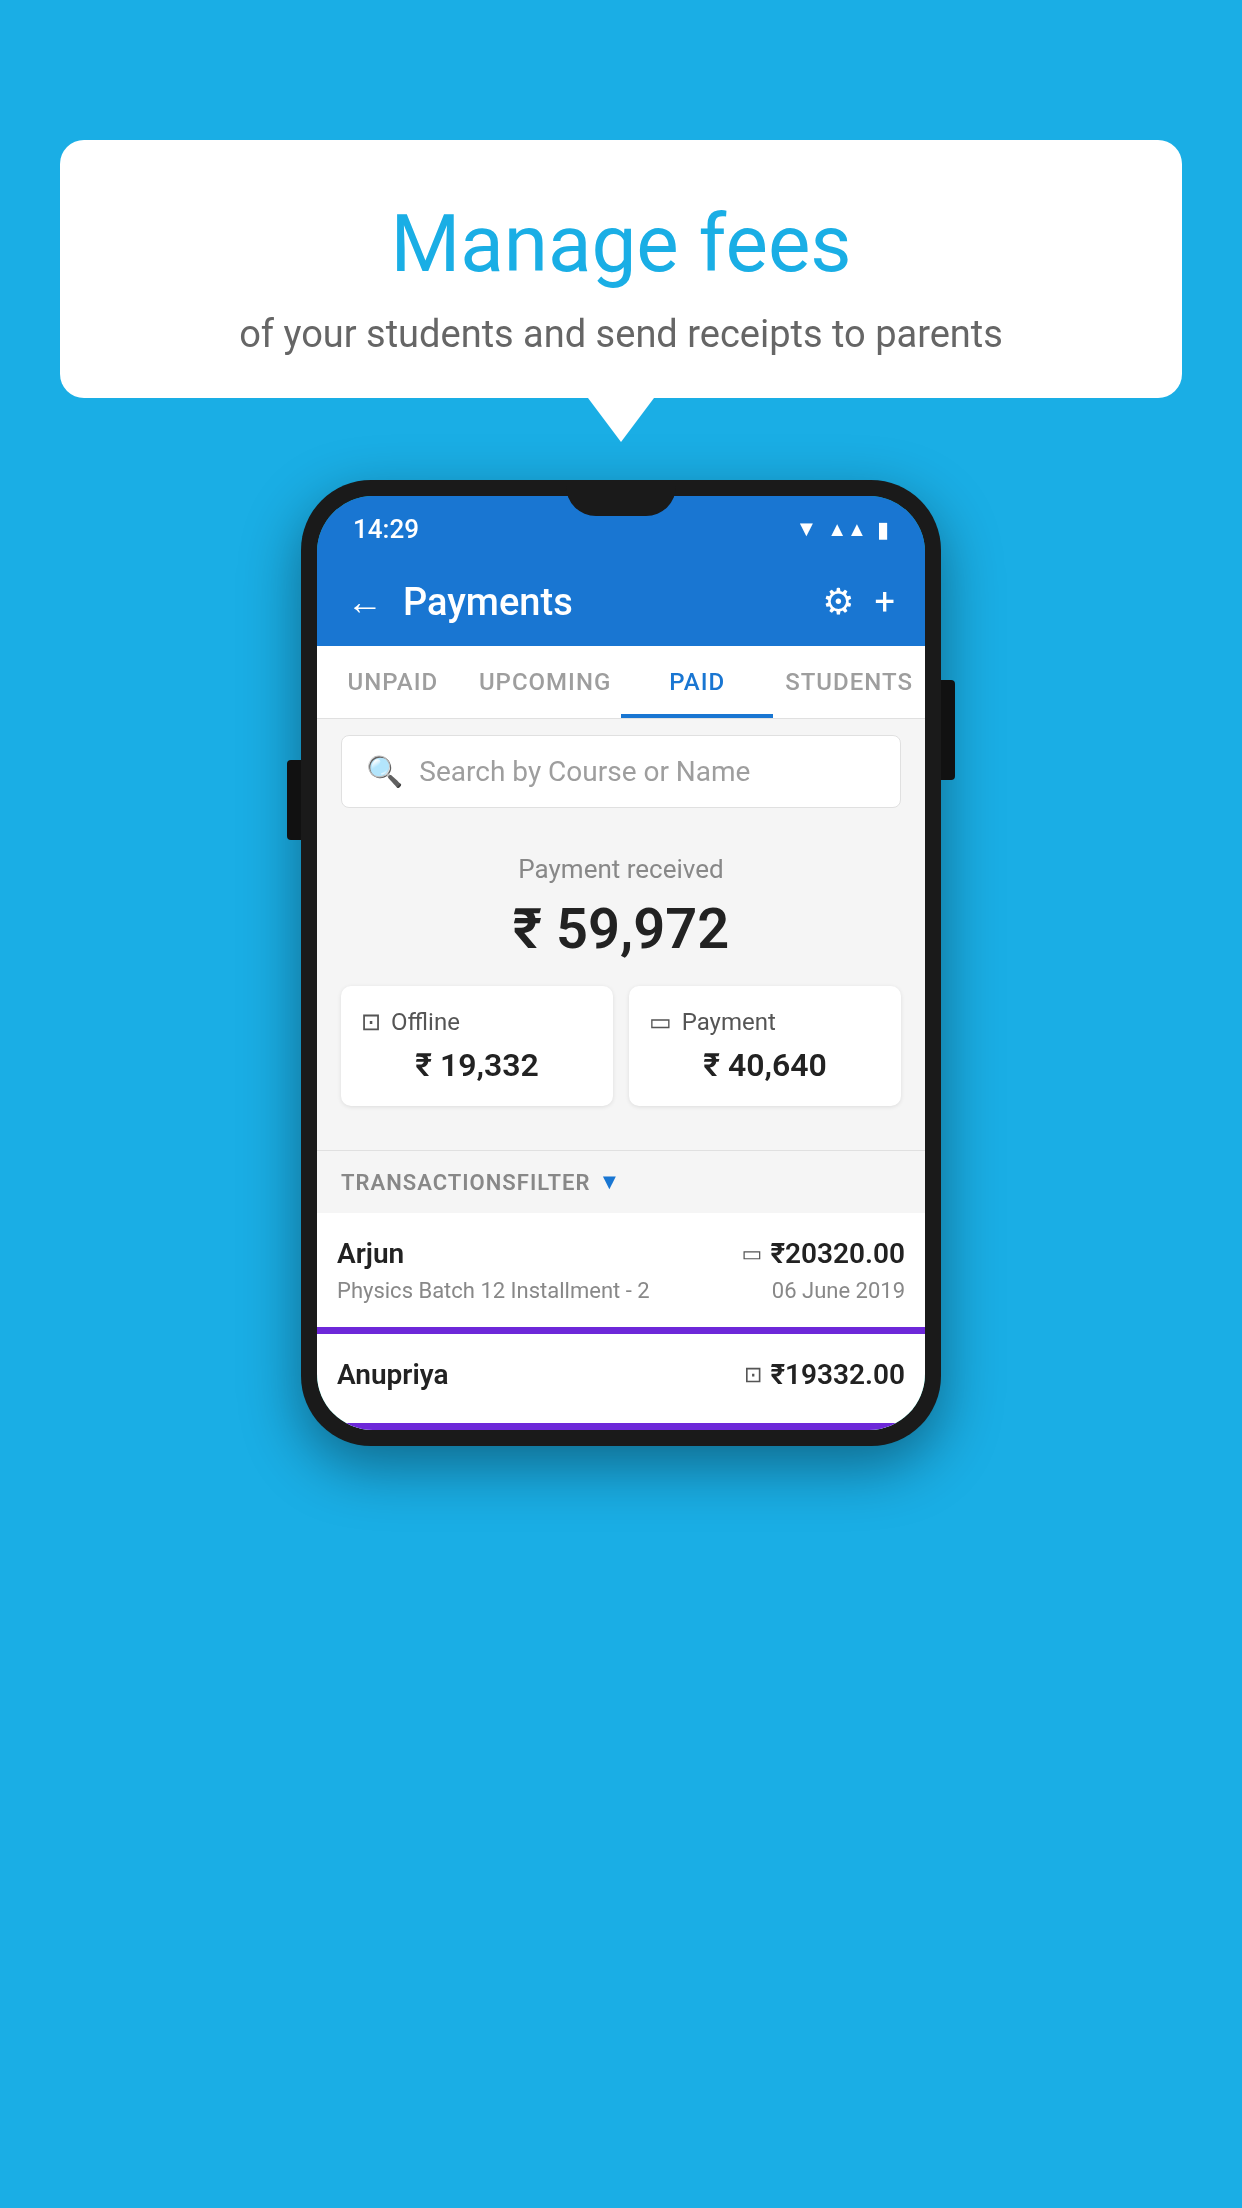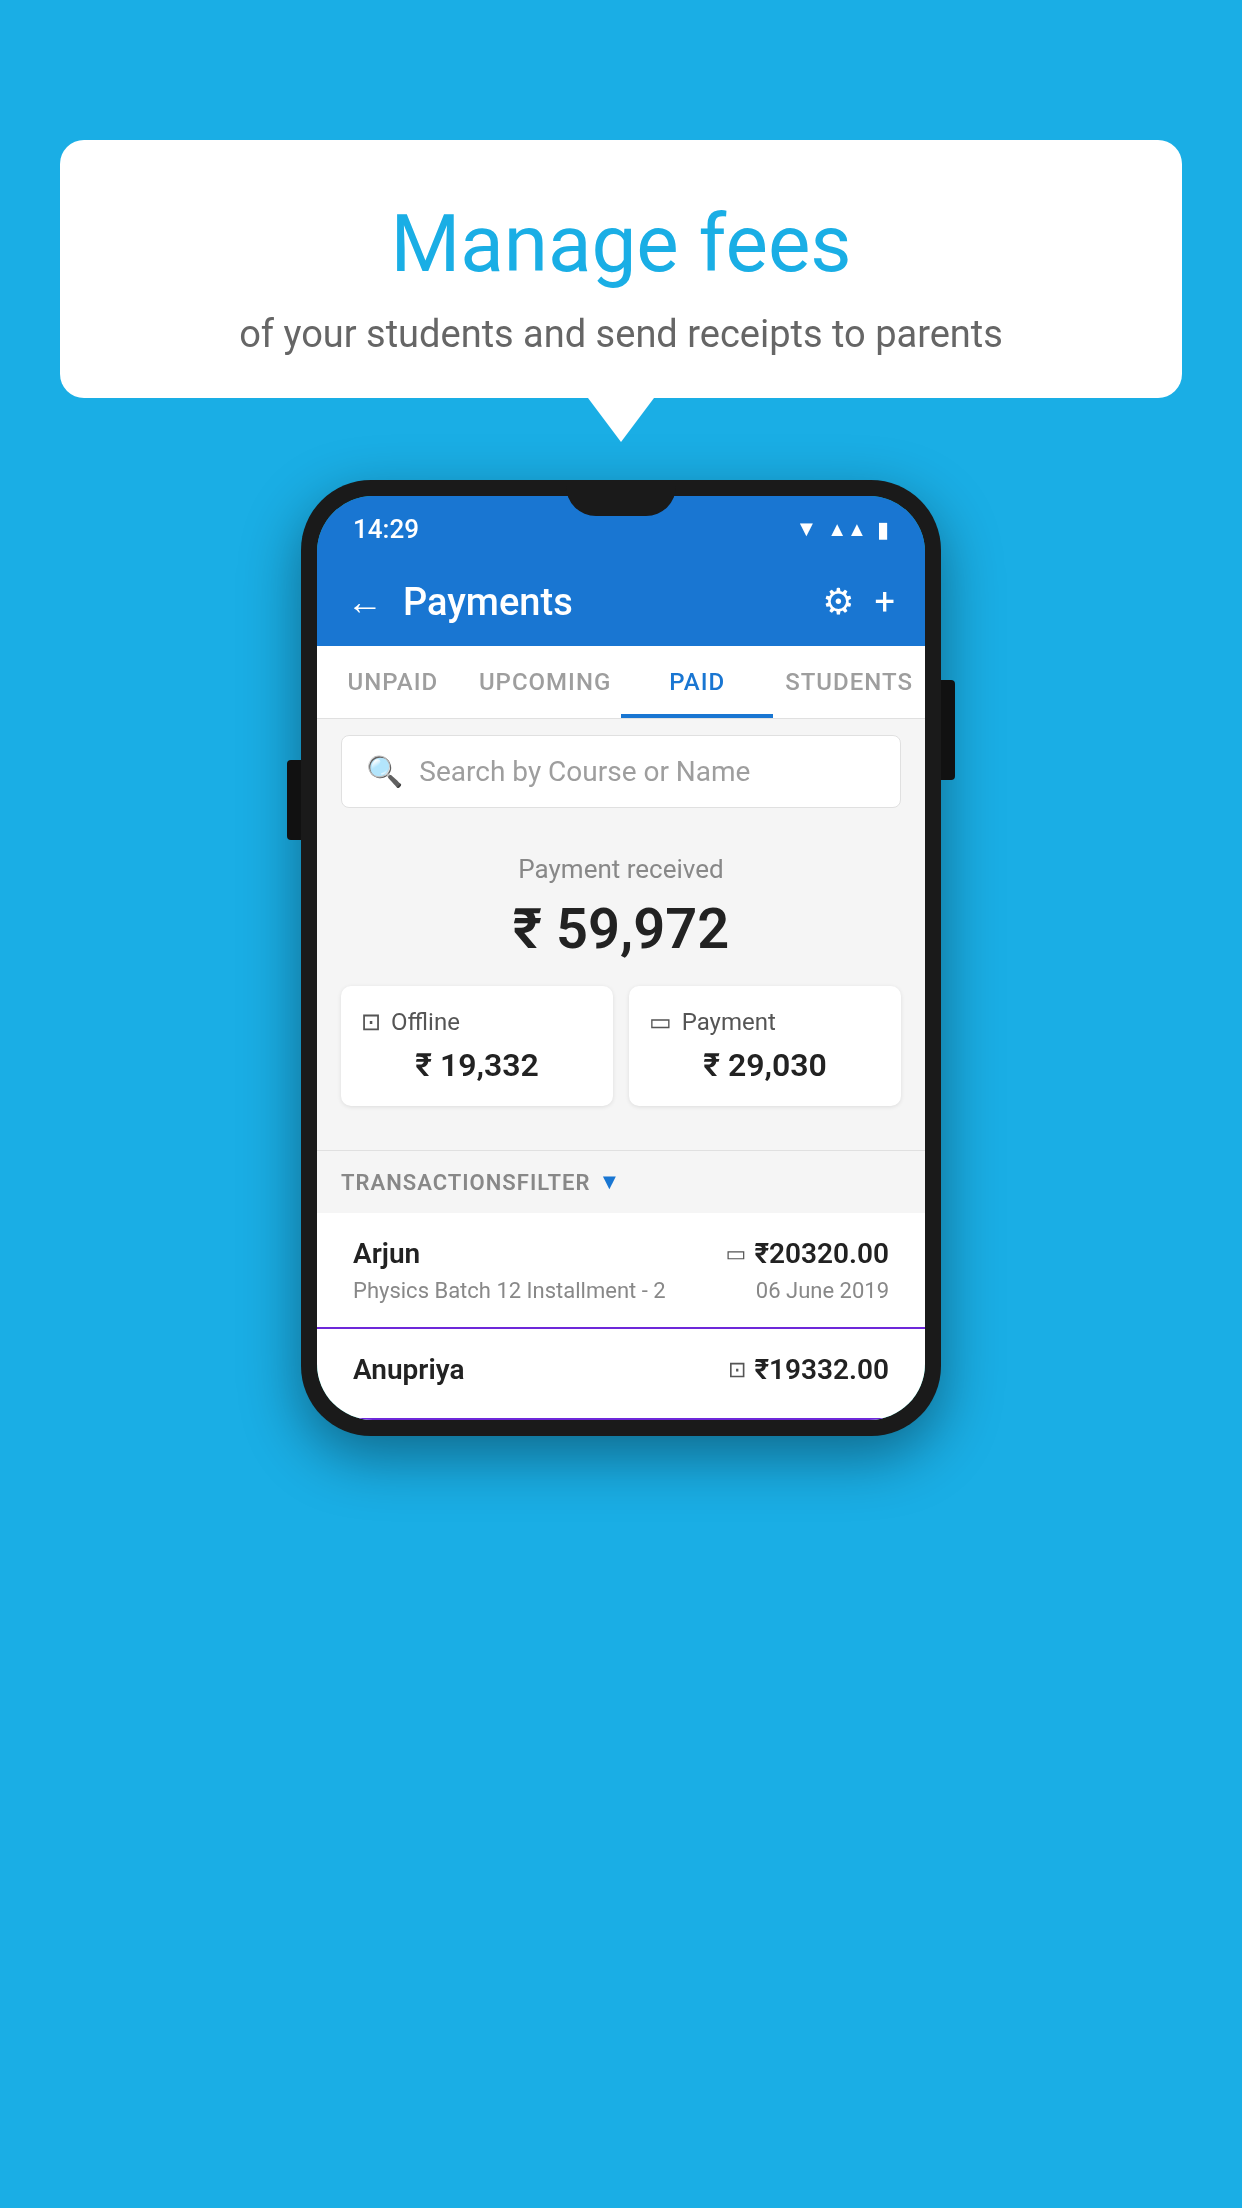--- a/index.html
+++ b/index.html
@@ -335,22 +335,22 @@
     }
 
     .filter-icon {
       color: #1976D2;
       font-size: 22px;
     }
 
     
     .transaction-row {
       background: white;
-      padding: 24px 36px;
-      border-bottom: 2px solid #6d28d9;
+      padding: 24px 20px;
+      border-bottom: 7px solid #6d28d9;
     }
 
     .transaction-row-inner {
       display: flex;
       justify-content: space-between;
       align-items: flex-start;
       margin-bottom: 8px;
     }
 
     .transaction-name {
@@ -456,21 +456,21 @@
               <span class="card-icon">⊡</span>
               <span class="card-type">Offline</span>
             </div>
             <div class="card-amount">₹ 19,332</div>
           </div>
           <div class="payment-card">
             <div class="card-header">
               <span class="card-icon">▭</span>
               <span class="card-type">Payment</span>
             </div>
-            <div class="card-amount">₹ 29,030</div>
+            <div class="card-amount">₹ 40,640</div>
           </div>
         </div>
       </div>
 
       <div class="transactions-header">
         <span class="transactions-label">TRANSACTIONS</span>
         <div class="filter-button">
           <span class="filter-label">FILTER</span>
           <span class="filter-icon">▼</span>
         </div>

